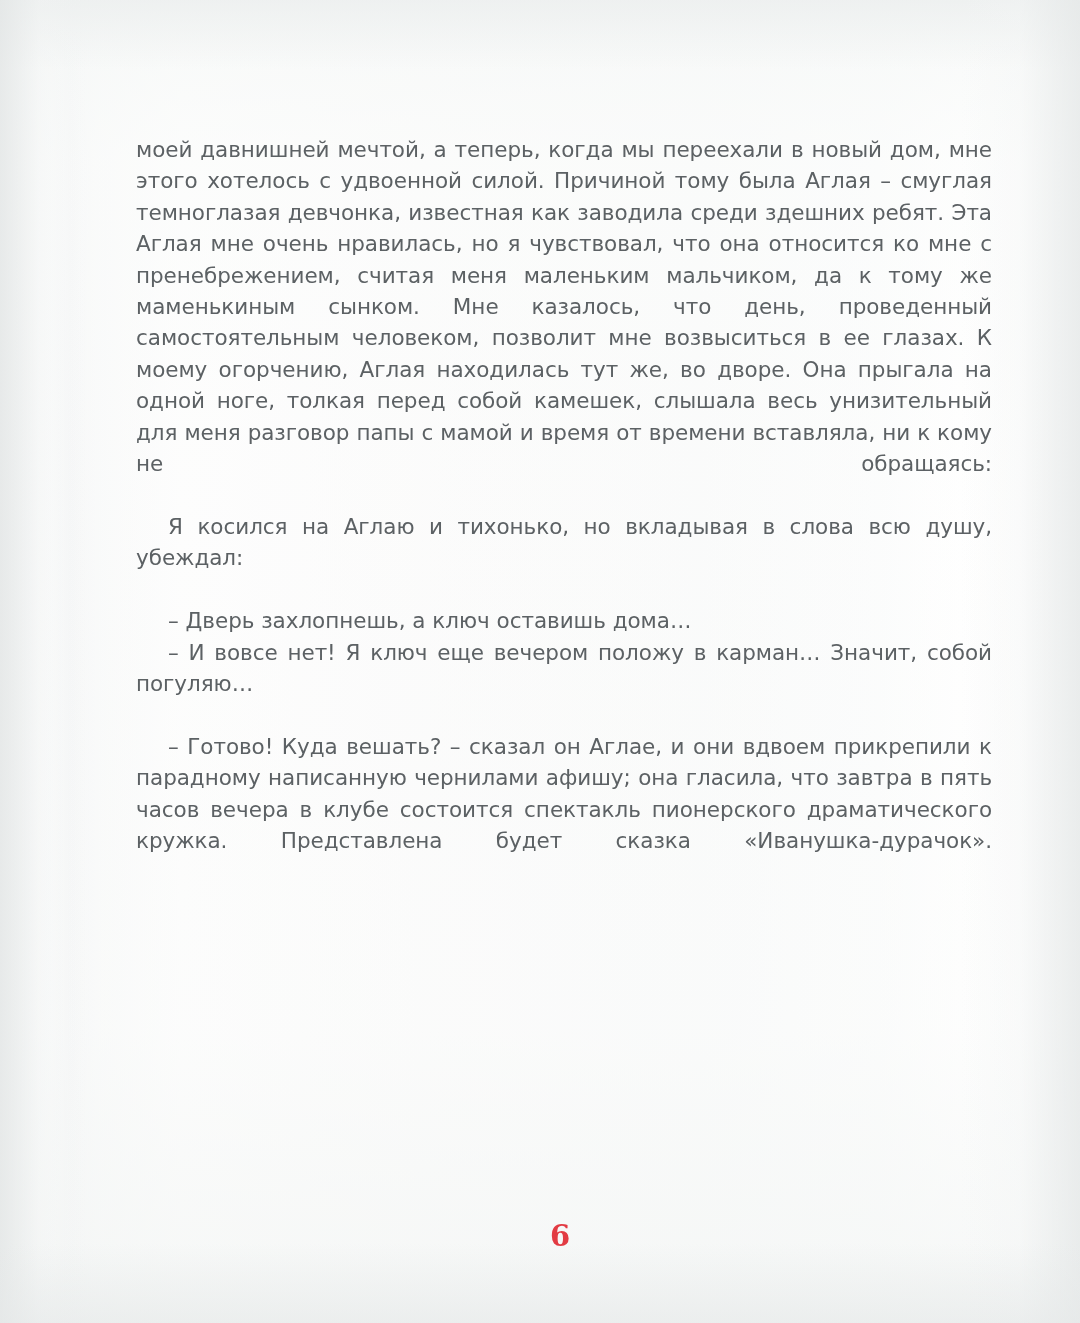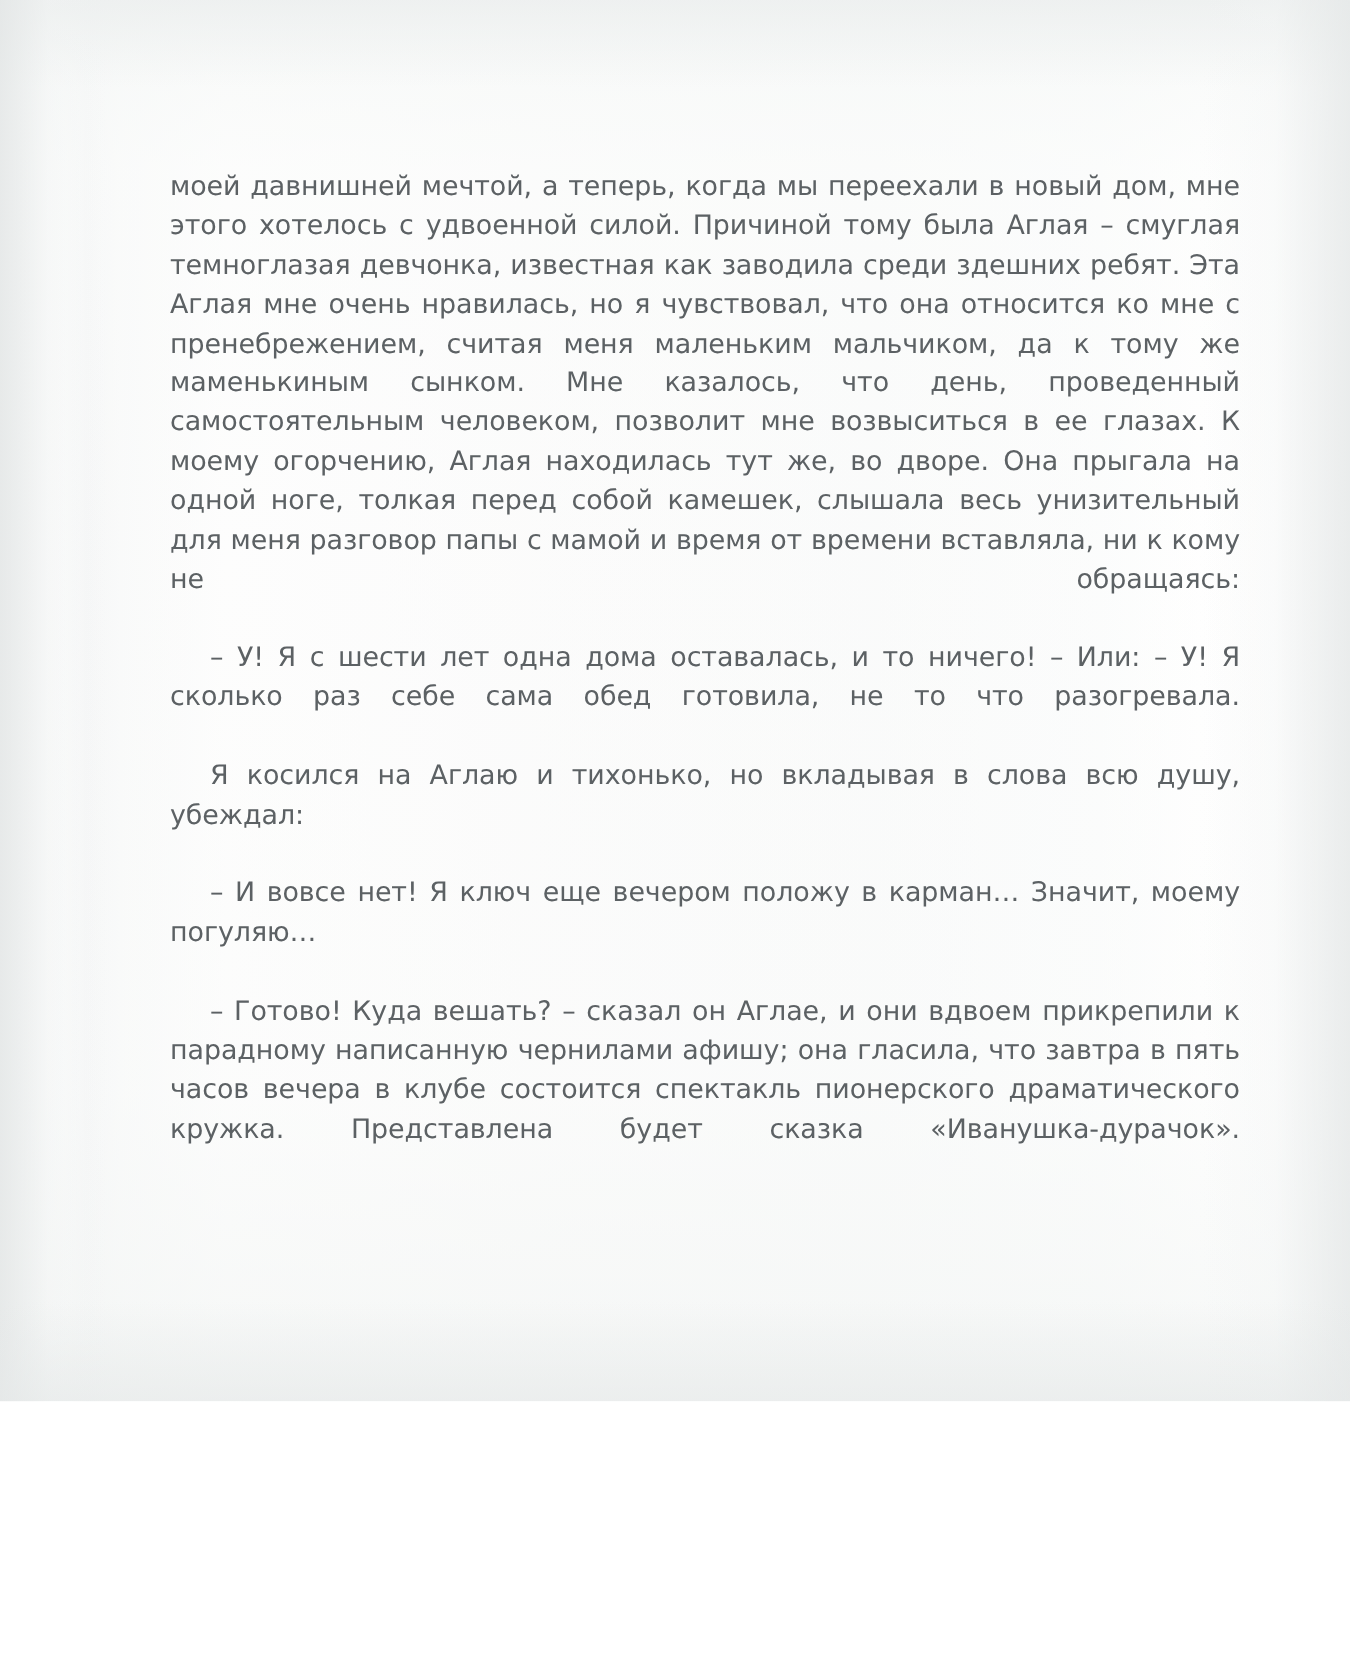--- a/index.html
+++ b/index.html
@@ -11,21 +11,21 @@
     height: 1323px;
     overflow: hidden;
     background: #ffffff;
     font-family: "DejaVu Sans", sans-serif;
   }
 
   
   .page-scan {
     position: relative;
     width: 1080px;
-    height: 1121px;
+    height: 1323px;
     background:
       linear-gradient(to right,
         #f2f3f3 0px,
         #f7f8f8 26px,
         #fafbfb 52px,
         #f4f5f6 70px,
         #f8f9f9 96px,
         #fdfdfd 180px,
         #fbfbfb 420px,
         #f9fafa 700px,
@@ -147,23 +147,23 @@
 <div class="page-scan">
 
   <div class="paper-wash"></div>
   <div class="edge-shade-top"></div>
   <div class="edge-shade-left"></div>
   <div class="edge-shade-right"></div>
   <div class="edge-shade-bottom"></div>
 
   <div class="text-block">
     <p class="para">моей давнишней мечтой, а теперь, когда мы переехали в новый дом, мне этого хотелось с удвоенной силой. Причиной тому была Аглая – смуглая темноглазая девчонка, известная как заводила среди здешних ребят. Эта Аглая мне очень нравилась, но я чувствовал, что она относится ко мне с пренебрежением, считая меня маленьким мальчиком, да к тому же маменькиным сынком. Мне казалось, что день, проведенный самостоятельным человеком, позволит мне возвыситься в ее глазах. К моему огорчению, Аглая находилась тут же, во дворе. Она прыгала на одной ноге, толкая перед собой камешек, слышала весь унизительный для меня разговор папы с мамой и время от времени вставляла, ни к кому не обращаясь:</p>
-    <p class="para indent">– У! Я с шести лет одна дома оставалась, и то ничего! – Или: – У! Я сколько раз себе сама обед готовила, не то что разогревала.</p>
     <p class="para indent">Я косился на Аглаю и тихонько, но вкладывая в слова всю душу, убеждал:</p>
-    <p class="para indent">– И вовсе нет! Я ключ еще вечером положу в карман… Значит, моему погуляю…</p>
+    <p class="para indent nostretch">– Дверь захлопнешь, а ключ оставишь дома…</p>
+    <p class="para indent">– И вовсе нет! Я ключ еще вечером положу в карман… Значит, собой погуляю…</p>
     <p class="para indent">– Готово! Куда вешать? – сказал он Аглае, и они вдвоем прикрепили к парадному написанную чернилами афишу; она гласила, что завтра в пять часов вечера в клубе состоится спектакль пионерского драматического кружка. Представлена будет сказка «Иванушка-дурачок».</p>
 
   </div>
 
   <div class="folio">
     <span class="folio-inner">6</span>
   </div>
 
 </div>
 

